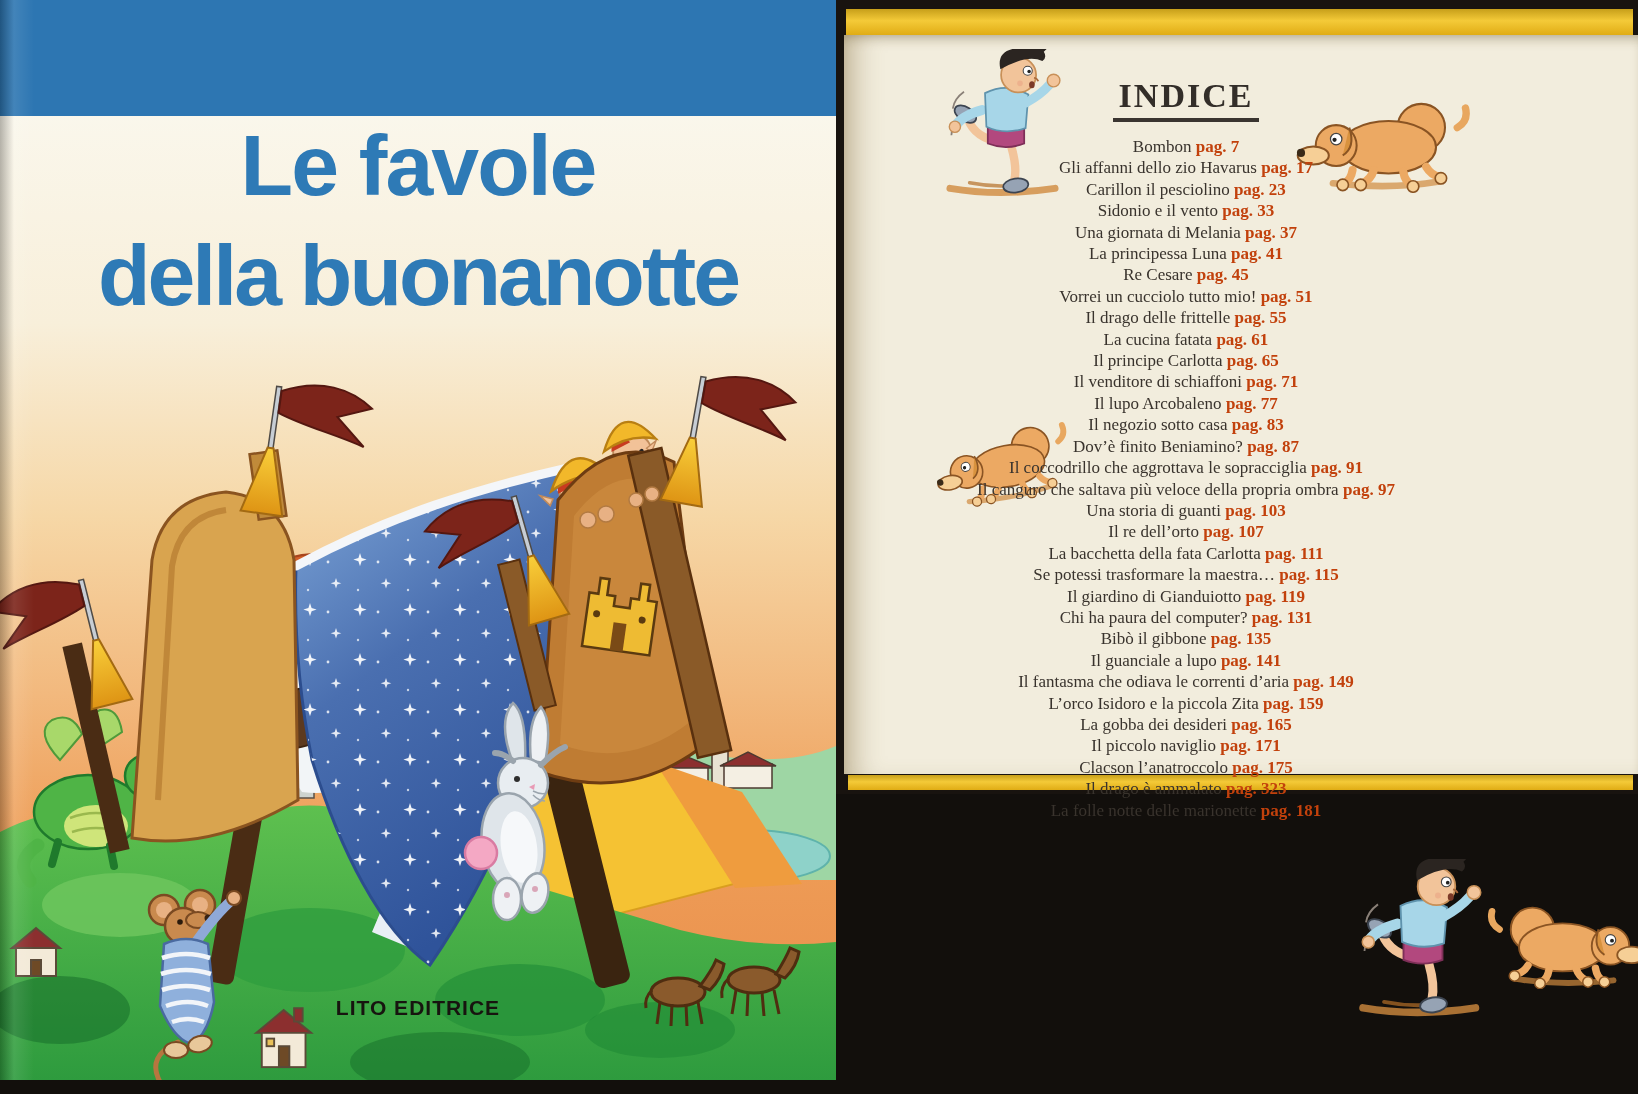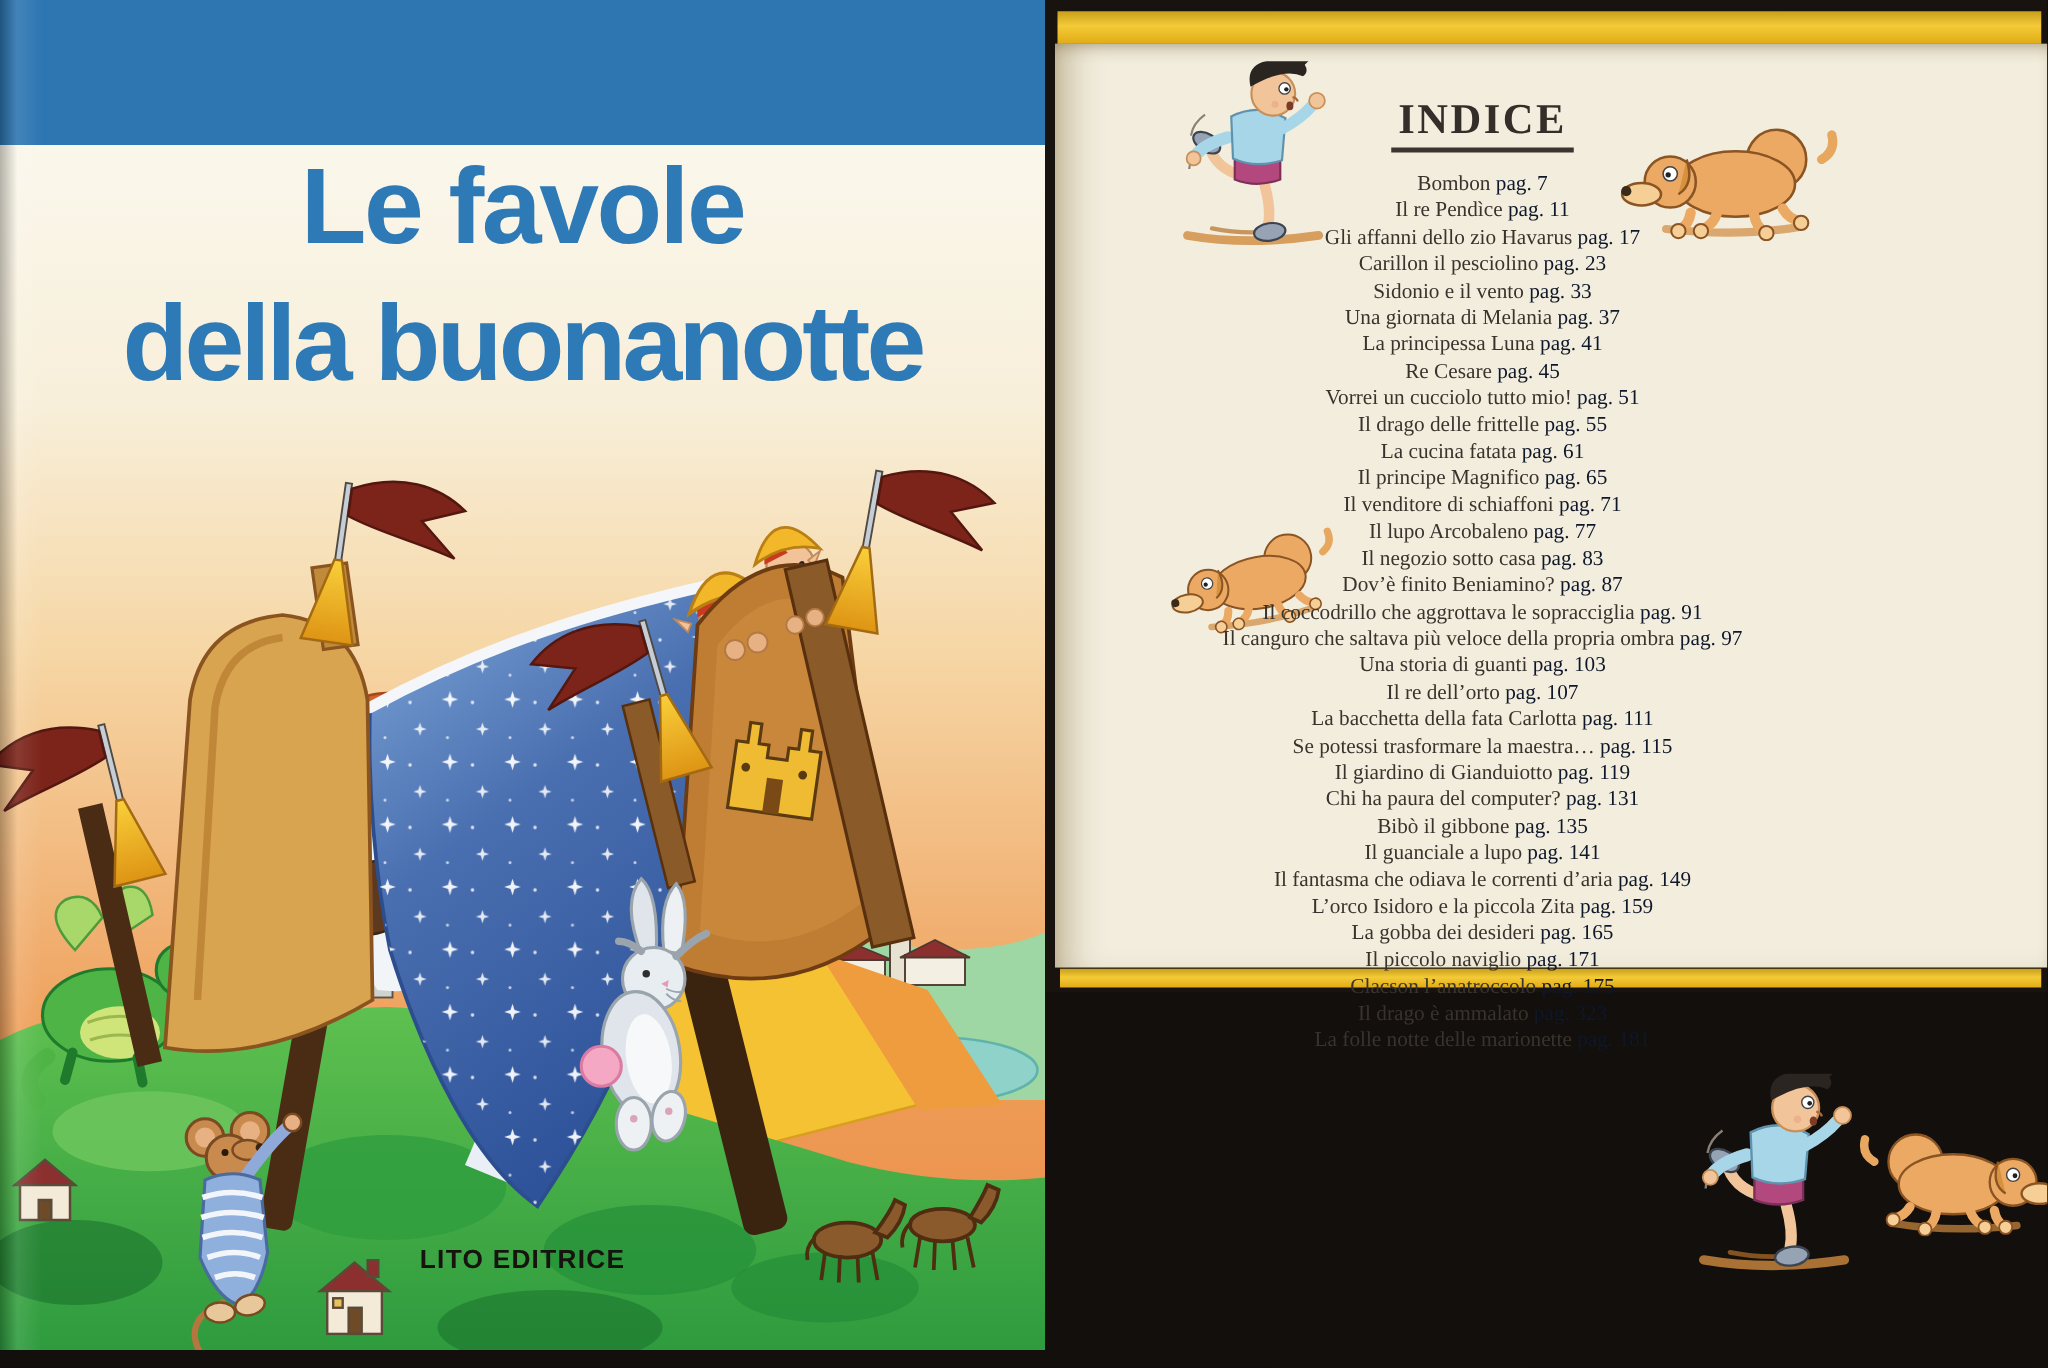--- a/index.html
+++ b/index.html
@@ -22,21 +22,21 @@
   .edge{position:absolute;background:linear-gradient(#c79f1a 0%,#f4ca38 45%,#e0ac15 100%);}
   .edge.top{left:10px;right:5px;top:9px;height:26px;}
   .edge.bottom{left:12px;right:5px;bottom:4px;height:15px;}
   .page{position:absolute;left:8px;right:0;top:35px;bottom:20px;background:#f2eddd;
     box-shadow:inset 26px 0 30px -18px rgba(120,95,45,.45), inset 0 8px 14px -8px rgba(80,60,20,.5);}
   .toc{position:absolute;left:30px;right:140px;top:42px;text-align:center;
     font-family:"Liberation Serif",serif;color:#39332d;}
   .toc h1{margin:0 0 14px 0;font-size:34px;letter-spacing:2px;color:#332e29;}
   .toc h1 span{display:inline-block;border-bottom:4px solid #3a3530;padding:0 6px 3px;}
   .toc ul{list-style:none;margin:0;padding:0;font-size:17px;line-height:21.4px;}
-  .toc .pg{font-weight:normal;color:#0f172a;}
+  .toc .pg{font-weight:bold;color:#c2410c;}
   .corner-art{position:absolute;pointer-events:none;}
   .flipx{transform:scaleX(-1);}
   .dog-mid{transform:scaleX(-1) rotate(10deg);}
 </style>
 </head>
 <body>
 
 <div class="stage">
 
   <div class="cover">
@@ -360,31 +360,30 @@
           <use href="#boy-run"></use>
         </svg>
       <svg class="corner-art" style="left:642px;top:852px" width="165" height="102" viewBox="0 0 220 135">
           <use href="#dog-run"></use>
         </svg>
 
       <div class="toc">
         <h1><span>INDICE</span></h1>
         <ul>
             <li><span>Bombon </span><span class="pg">pag. 7</span></li>
-            <li><span>Il re Pendìce </span><span class="pg">pag. 11</span></li>
             <li><span>Gli affanni dello zio Havarus </span><span class="pg">pag. 17</span></li>
             <li><span>Carillon il pesciolino </span><span class="pg">pag. 23</span></li>
             <li><span>Sidonio e il vento </span><span class="pg">pag. 33</span></li>
             <li><span>Una giornata di Melania </span><span class="pg">pag. 37</span></li>
             <li><span>La principessa Luna </span><span class="pg">pag. 41</span></li>
             <li><span>Re Cesare </span><span class="pg">pag. 45</span></li>
             <li><span>Vorrei un cucciolo tutto mio! </span><span class="pg">pag. 51</span></li>
             <li><span>Il drago delle frittelle </span><span class="pg">pag. 55</span></li>
             <li><span>La cucina fatata </span><span class="pg">pag. 61</span></li>
-            <li><span>Il principe Magnifico </span><span class="pg">pag. 65</span></li>
+            <li><span>Il principe Carlotta </span><span class="pg">pag. 65</span></li>
             <li><span>Il venditore di schiaffoni </span><span class="pg">pag. 71</span></li>
             <li><span>Il lupo Arcobaleno </span><span class="pg">pag. 77</span></li>
             <li><span>Il negozio sotto casa </span><span class="pg">pag. 83</span></li>
             <li><span>Dov’è finito Beniamino? </span><span class="pg">pag. 87</span></li>
             <li><span>Il coccodrillo che aggrottava le sopracciglia </span><span class="pg">pag. 91</span></li>
             <li><span>Il canguro che saltava più veloce della propria ombra </span><span class="pg">pag. 97</span></li>
             <li><span>Una storia di guanti </span><span class="pg">pag. 103</span></li>
             <li><span>Il re dell’orto </span><span class="pg">pag. 107</span></li>
             <li><span>La bacchetta della fata Carlotta </span><span class="pg">pag. 111</span></li>
             <li><span>Se potessi trasformare la maestra… </span><span class="pg">pag. 115</span></li>

